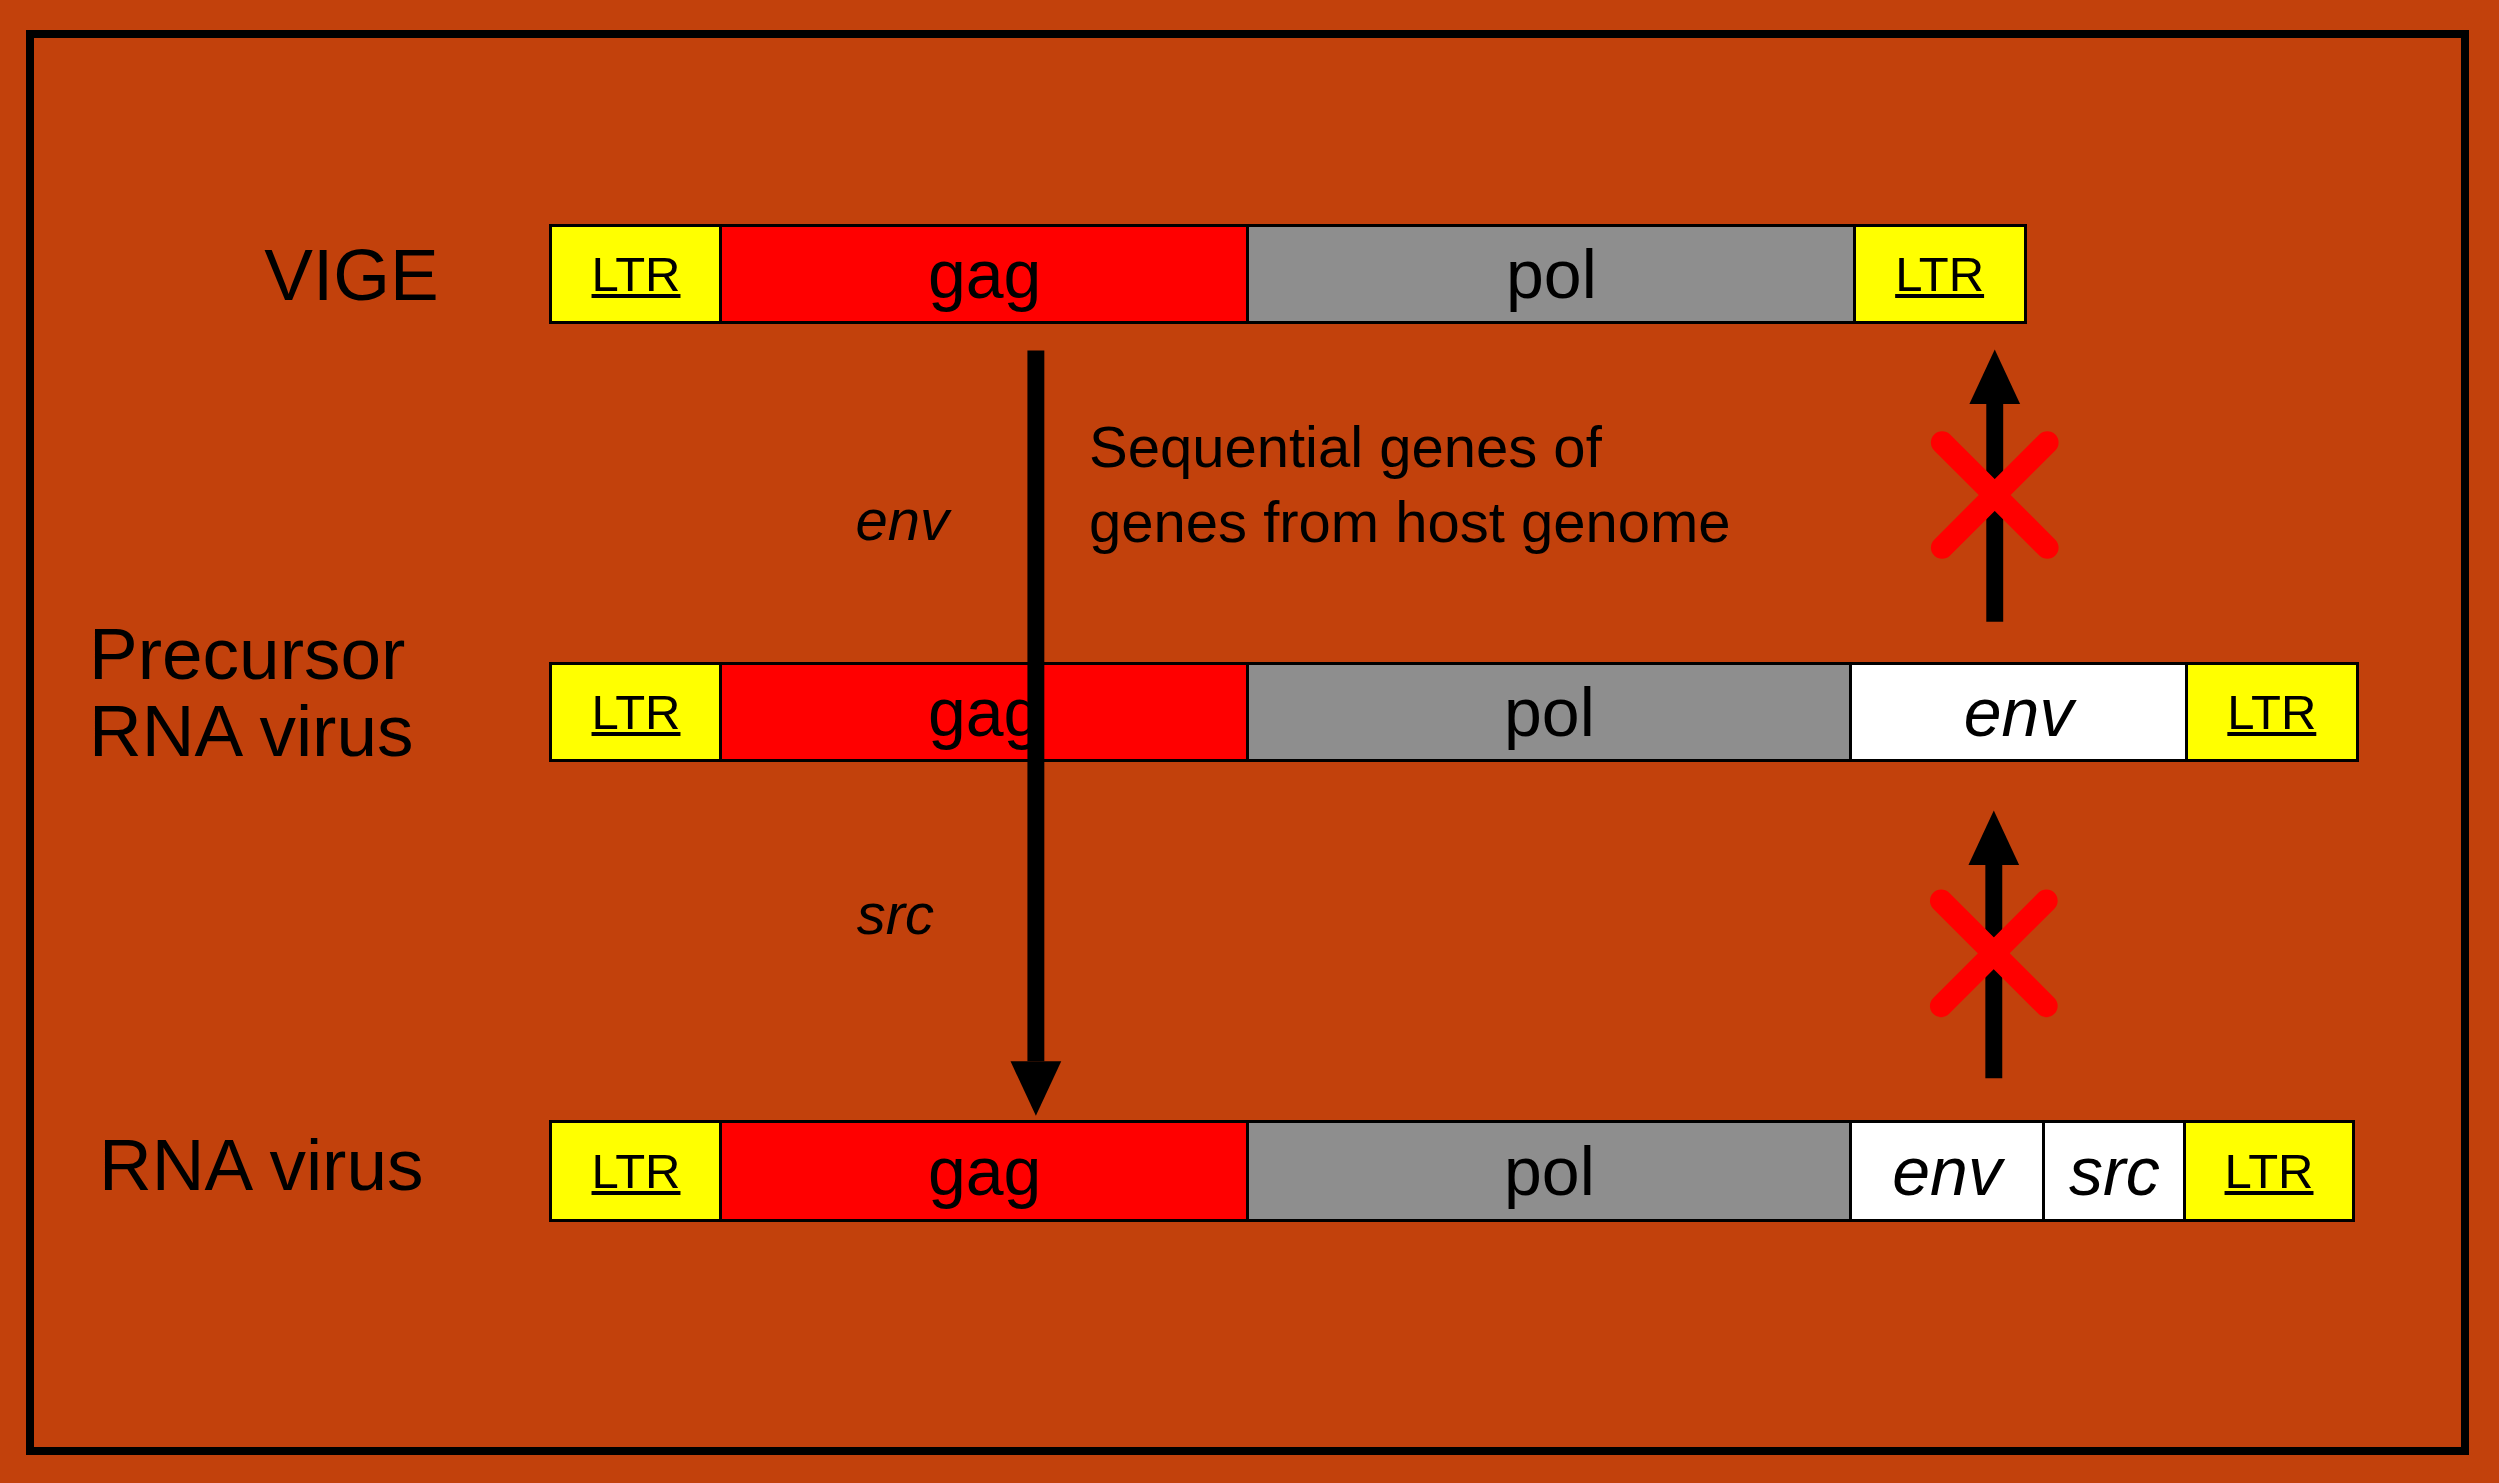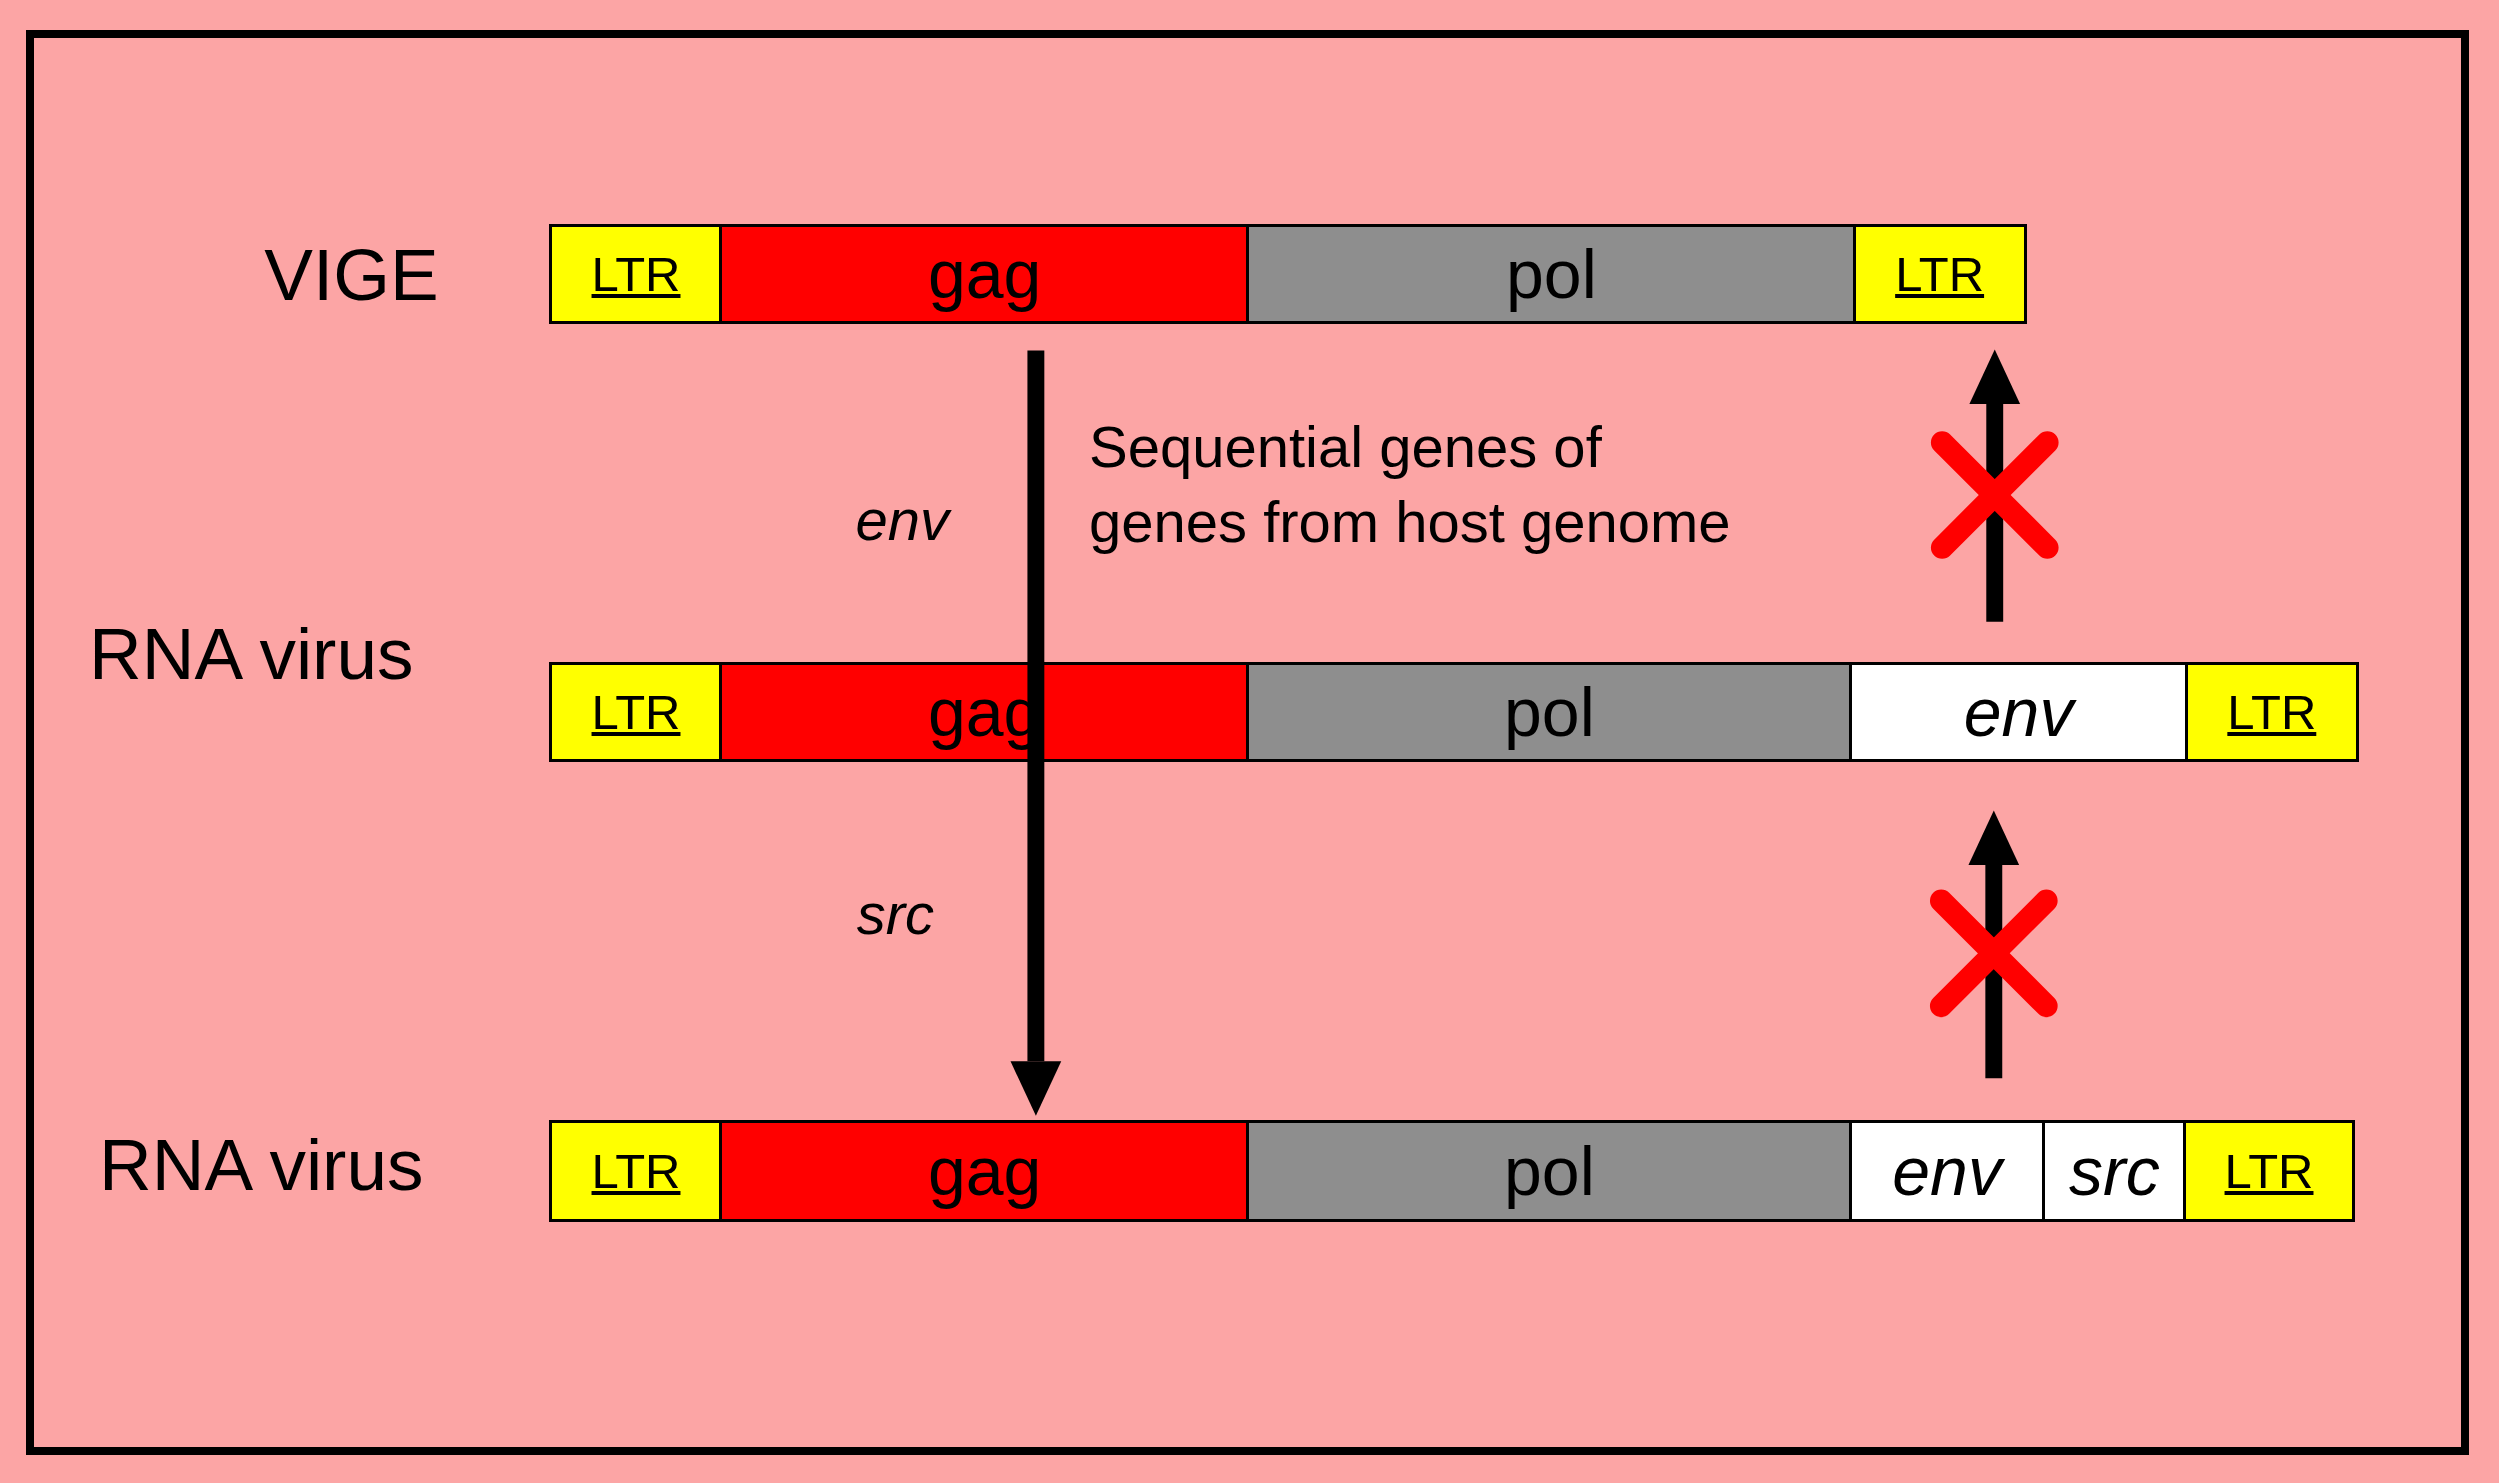--- a/index.html
+++ b/index.html
@@ -1,18 +1,18 @@
 <!DOCTYPE html>
 <html style="font-size:15px"><head>
 <meta charset="utf-8">
 <title>Diagram</title>
 <style>
   html,body{margin:0;padding:0;background:#ffffff;}
   .canvas{
-    position:relative;width:2500px;height:1484px;background:#fca5a5;
+    position:relative;width:2500px;height:1484px;background:#c2410c;
     font-family:"Liberation Sans","DejaVu Sans",sans-serif;color:#000;
     overflow:hidden;
   }
   .frame{
     position:absolute;left:26px;top:30px;width:2443px;height:1425px;
     border:8.5px solid #000;box-sizing:border-box;
   }
   .row-label{
     position:absolute;font-size:73px;line-height:77px;white-space:nowrap;
   }
@@ -56,20 +56,21 @@
           <span>gag</span>
         </div>
         <div class="seg" style="width: 610px; background: rgb(142, 142, 142);">
           <span>pol</span>
         </div>
         <div class="seg small" style="width: 174px; background: rgb(255, 255, 0);">
           <span>LTR</span>
         </div>
       </div>
       <div class="row-label" style="top: 615px; left: 89px;">
+        <div>Precursor</div>
         <div>RNA virus</div>
       </div>
       <div class="bar" style="left: 549px; top: 662px; height: 100px;">
         <div class="seg small" style="width: 174px; background: rgb(255, 255, 0);">
           <span>LTR</span>
         </div>
         <div class="seg" style="width: 531px; background: rgb(255, 0, 0);">
           <span>gag</span>
         </div>
         <div class="seg" style="width: 606px; background: rgb(142, 142, 142);">

